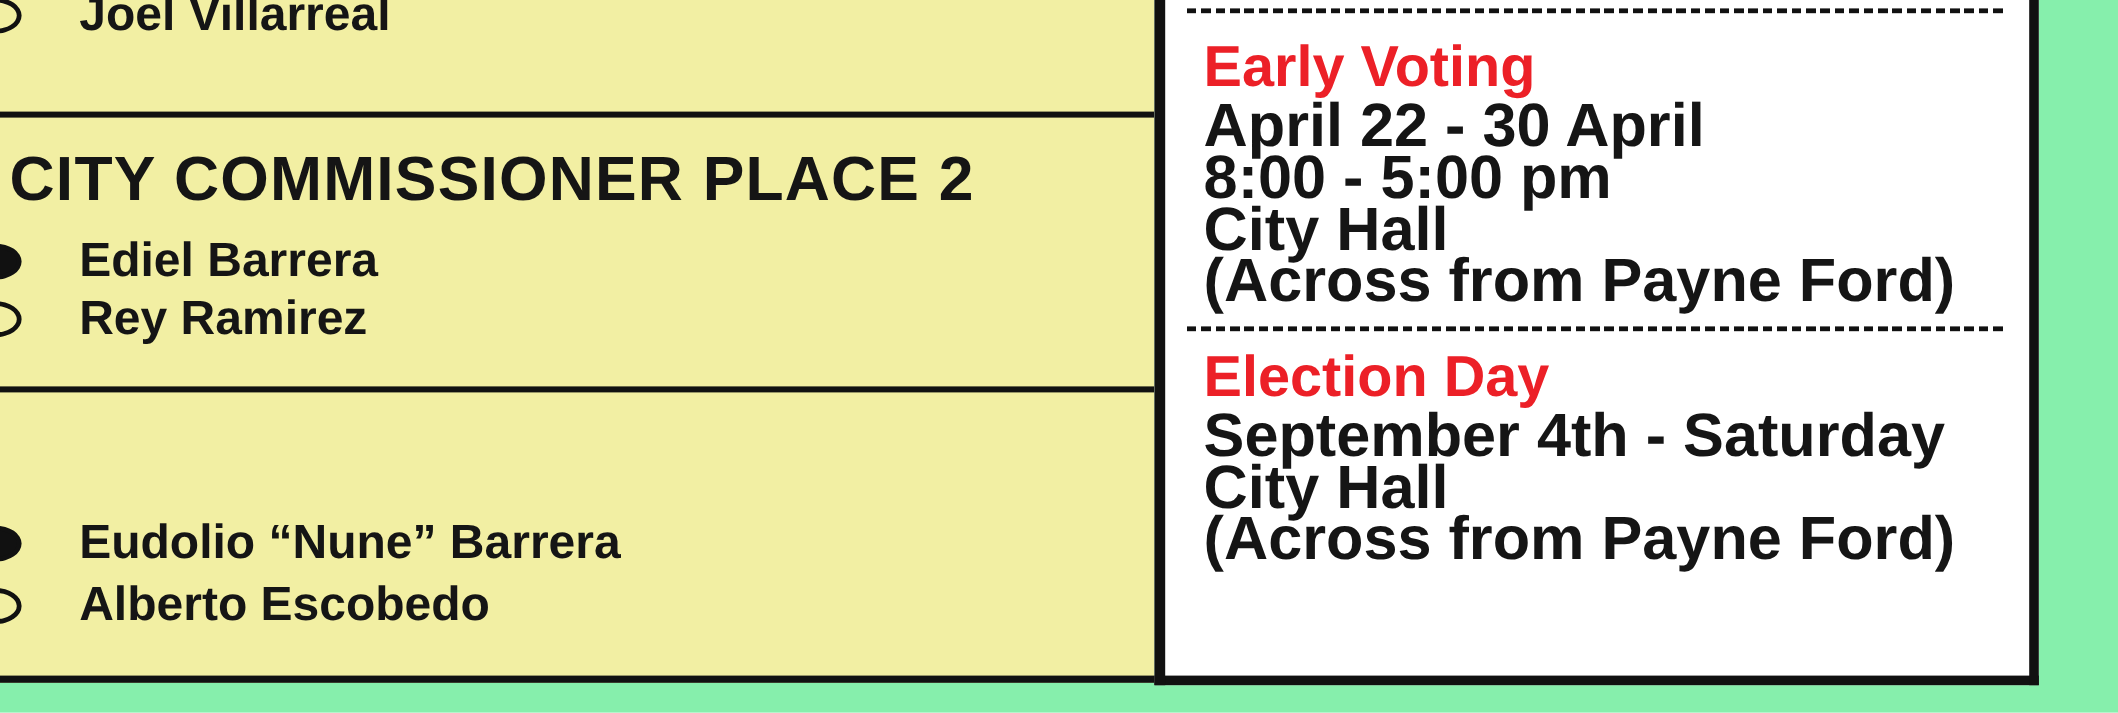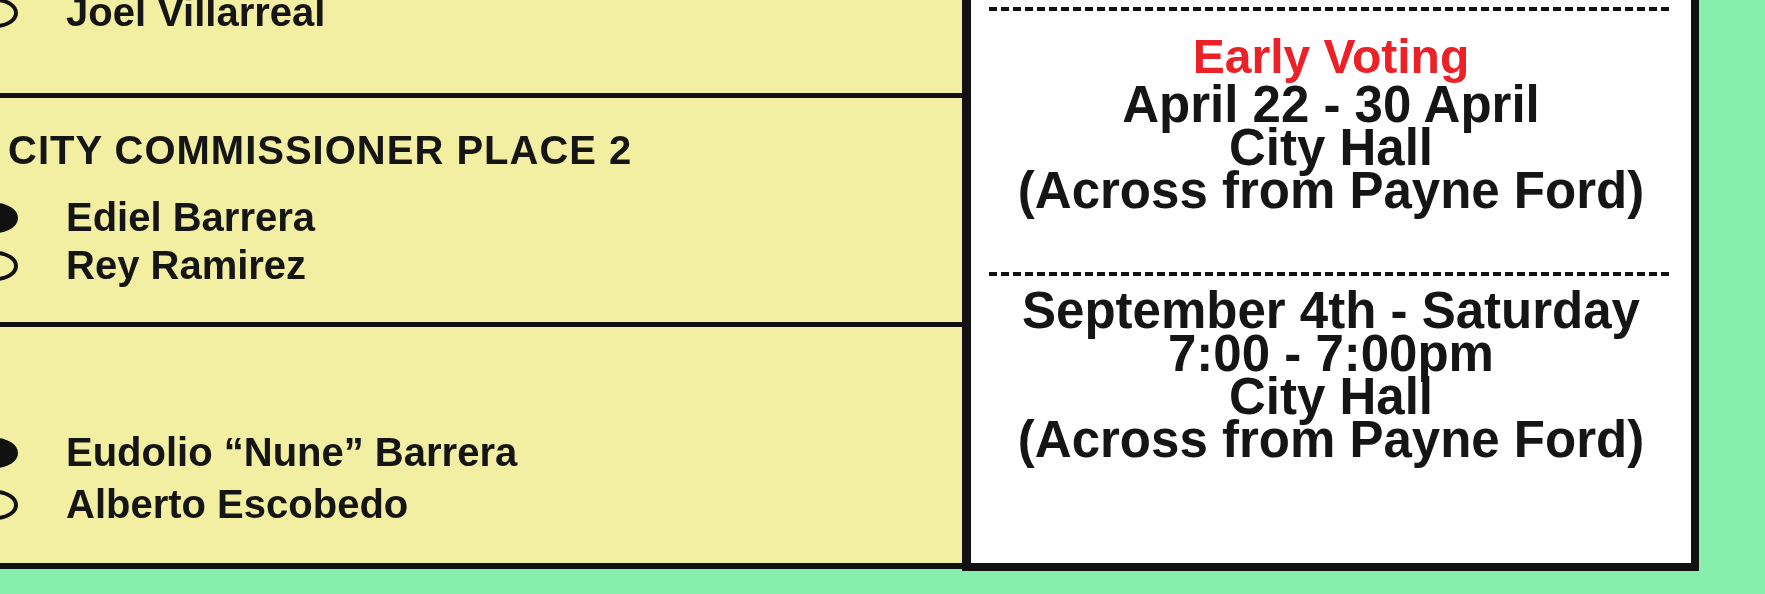--- a/index.html
+++ b/index.html
@@ -30,21 +30,21 @@
   .divider {
     position: absolute;
     left: 0;
     width: 100%;
     height: 5px;
     background: #111111;
   }
   .heading {
     position: absolute;
     left: 8px;
-    font-size: 40px;
+    font-size: 52px;
     line-height: 48px;
     font-weight: bold;
     letter-spacing: 1px;
     color: #151515;
     white-space: nowrap;
   }
   .row {
     position: absolute;
     left: 0;
     width: 100%;
@@ -92,21 +92,21 @@
     position: absolute;
     left: 18px;
     right: 18px;
     height: 4px;
     background: repeating-linear-gradient(to right, #111111 0 8px, transparent 8px 12px);
   }
   .info-section {
     position: absolute;
     left: 0;
     width: 100%;
-    text-align: center;
+    padding-left: 32px;
   }
   .info-title {
     font-size: 48px;
     line-height: 52px;
     font-weight: bold;
     color: #EC2027;
     white-space: nowrap;
   }
   .info-line {
     font-size: 51px;
@@ -152,27 +152,28 @@
     </div>
   </div>
 
   <div class="infobox">
 
     <div class="dash" style="top:7px"></div>
 
     <div class="info-section" style="top:31px">
       <div class="info-title">Early Voting</div>
       <div class="info-line">April 22 - 30 April</div>
+      <div class="info-line">8:00 - 5:00 pm</div>
       <div class="info-line">City Hall</div>
       <div class="info-line">(Across from Payne Ford)</div>
     </div>
 
     <div class="dash" style="top:272px"></div>
 
     <div class="info-section" style="top:289px">
+      <div class="info-title">Election Day</div>
       <div class="info-line">September 4th - Saturday</div>
-      <div class="info-line">7:00 - 7:00pm</div>
       <div class="info-line">City Hall</div>
       <div class="info-line">(Across from Payne Ford)</div>
     </div>
   </div>
 
 </div>
 
 </body></html>

